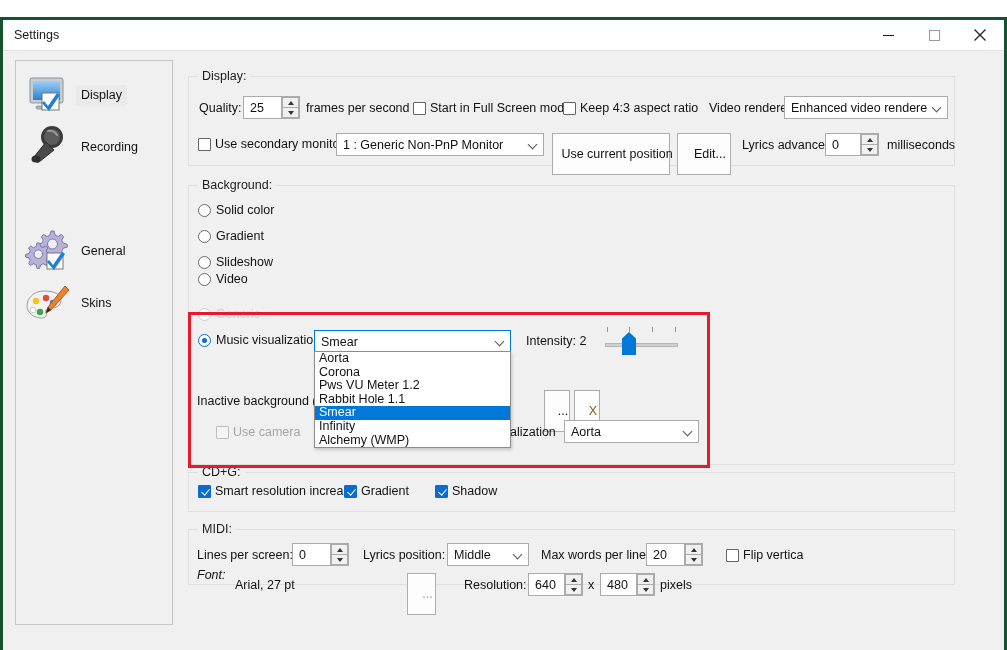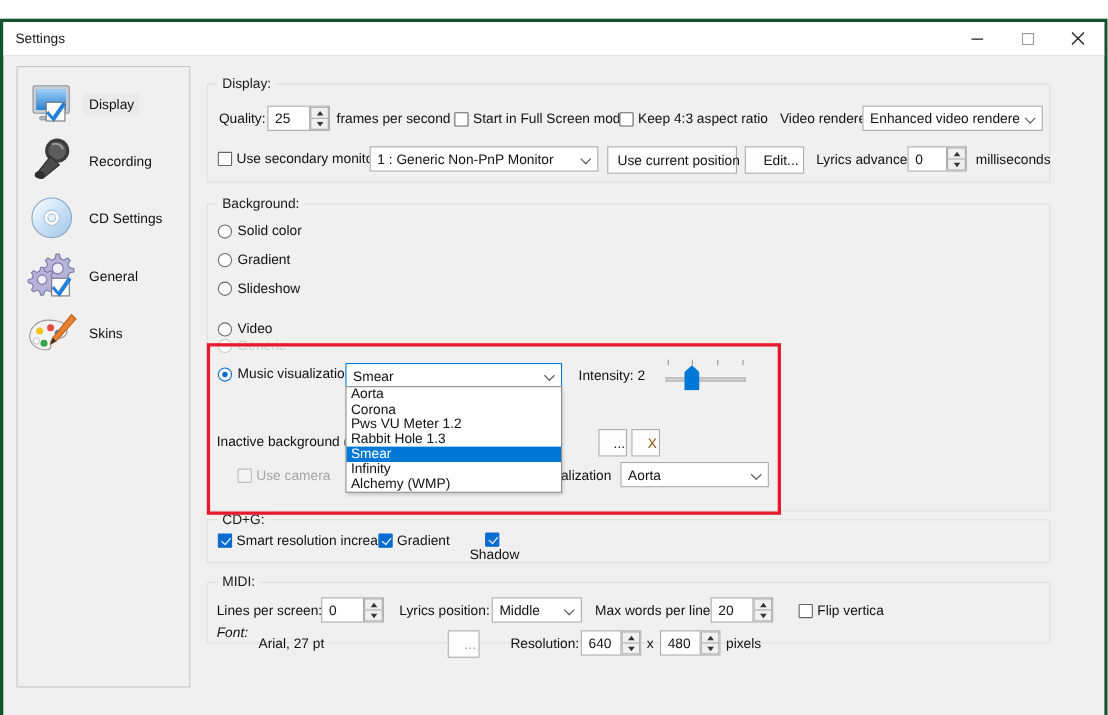--- a/index.html
+++ b/index.html
@@ -107,21 +107,21 @@
   .chev::before {
     content: ""; position: absolute; left: 0; top: 1px;
     width: 6px; height: 6px; border-left: 1.2px solid #555; border-bottom: 1.2px solid #555;
     transform: rotate(-45deg);
   }
   .combo.focus { border: 1px solid #0078d7; }
 
   
   .btn {
     position: absolute; background: #fdfdfd; border: 1px solid #adadad;
-    font-size: 12.5px; color: #111; height: 25px;
+    font-size: 12.5px; color: #111; height: 42px;
     display: flex; align-items: center; justify-content: center;
     white-space: nowrap;
     padding-left: 12px;
   }
   .btn.dim { color: #9a9a9a; }
 
   
   .cb { position: absolute; display: flex; align-items: center; white-space: nowrap; }
   .cb .box {
     width: 13px; height: 13px; border: 1px solid #666; background: #fff;
@@ -244,37 +244,20 @@
           <ellipse cx="28" cy="14" rx="11" ry="11" fill="#3b3b3b"></ellipse>
           <ellipse cx="28" cy="14" rx="8" ry="8" fill="#5c5c5c"></ellipse>
           <path d="M22 19 L10 34 a4 4 0 0 0 5 5 L30 27 z" fill="#4a4a4a" stroke="#2b2b2b" stroke-width="1"></path>
           <ellipse cx="12" cy="36" rx="4.5" ry="3.5" fill="#2e2e2e"></ellipse>
           <path d="M24 8 a8 8 0 0 1 9 4" stroke="#9a9a9a" stroke-width="2" fill="none" stroke-linecap="round"></path>
         </svg>
       </div>
       <div class="nav-label">Recording</div>
     </div>
 
-    <div class="nav-item" style="top:112px">
-      <div class="nav-ico">
-        <svg class="ico-svg" width="48" height="48" viewBox="0 0 48 48">
-          <defs>
-              <linearGradient id="gcd" x1="0" y1="0" x2="1" y2="1">
-            <stop offset="0%" stop-color="#ffffff"></stop>
-                <stop offset="45%" stop-color="#cfe4f7"></stop>
-            <stop offset="100%" stop-color="#9fc4e8"></stop>
-              </linearGradient>
-            </defs>
-          <circle cx="23" cy="23" r="18" fill="url(#gcd)" stroke="#8ba7c2" stroke-width="1"></circle>
-          <circle cx="23" cy="23" r="7" fill="#ffffff" stroke="#a9c4dc" stroke-width="1"></circle>
-          <circle cx="23" cy="23" r="3.5" fill="#e8f1fa" stroke="#a9c4dc" stroke-width="1"></circle>
-        </svg>
-      </div>
-      <div class="nav-label">CD Settings</div>
-    </div>
 
     <div class="nav-item" style="top:216px">
       <div class="nav-ico">
         <svg class="ico-svg" width="48" height="48" viewBox="0 0 48 48">
           <path d="M20 12 C9 12 3 20 3 27 C3 34 10 39 18 39 C22 39 23 36 22 34 C21 31 23 29 26 29 C32 29 37 27 37 21 C37 15 30 12 20 12 z" fill="#f2f2f2" stroke="#9b9b9b" stroke-width="1"></path>
           <circle cx="12" cy="22" r="3.2" fill="#f2c41a"></circle>
           <circle cx="22" cy="19" r="3.2" fill="#e44b3c"></circle>
           <circle cx="29" cy="24" r="3.2" fill="#2b7fd0"></circle>
           <circle cx="16" cy="33" r="3.2" fill="#3aa34a"></circle>
           <circle cx="9" cy="31" r="2.8" fill="#ffffff" stroke="#bbb" stroke-width=".8"></circle>
@@ -376,21 +359,21 @@
     <span class="rdtxt">Solid color</span>
   </div>
   <div class="rd" style="left:195px; top:209px;">
     <span class="dot"></span>
     <span class="rdtxt">Gradient</span>
   </div>
   <div class="rd" style="left:195px; top:235px;">
     <span class="dot"></span>
     <span class="rdtxt">Slideshow</span>
   </div>
-  <div class="rd" style="left:195px; top:272px;">
+  <div class="rd" style="left:195px; top:252px;">
     <span class="dot"></span>
     <span class="rdtxt">Video</span>
   </div>
   <div class="rd faded" style="left:195px; top:287px;">
     <span class="dot"></span>
     <span class="rdtxt">Generic</span>
   </div>
   <div class="rd sel" style="left:195px; top:313px;">
     <span class="dot"></span>
     <span class="rdtxt">Music visualization</span>
@@ -428,38 +411,38 @@
     <span class="cval">Aorta</span>
     <span class="carrow">
         <i class="chev"></i>
       </span>
   </div>
 
   <div id="dropdown" style="left:311px; top:331px; width:197px;">
       <div class="opt">Aorta</div>
       <div class="opt">Corona</div>
       <div class="opt">Pws VU Meter 1.2</div>
-      <div class="opt">Rabbit Hole 1.3</div>
+      <div class="opt">Rabbit Hole 1.1</div>
       <div class="opt selected">Smear</div>
       <div class="opt">Infinity</div>
       <div class="opt">Alchemy (WMP)</div>
     </div>
 
   <div class="grp" style="left:185px; top:452px; width:767px; height:40px;">
     <span class="grp-title">CD+G:</span>
   </div>
   <div class="cb checked" style="left:195px; top:464px;">
     <span class="box"></span>
     <span class="cbtxt">Smart resolution increase</span>
   </div>
   <div class="cb checked" style="left:341px; top:464px;">
     <span class="box"></span>
     <span class="cbtxt">Gradient</span>
   </div>
-  <div class="cb checked" style="left:420px; top:464px;flex-direction:column;">
+  <div class="cb checked" style="left:432px; top:464px;">
     <span class="box"></span>
     <span class="cbtxt">Shadow</span>
   </div>
 
   <div class="grp" style="left:185px; top:509px; width:767px; height:56px;">
     <span class="grp-title">MIDI:</span>
   </div>
 
   <div class="lbl" style="left:194px; top:528px;">Lines per screen:</div>
   <div class="tfield" style="left:289px; top:523px; width:57px;">

